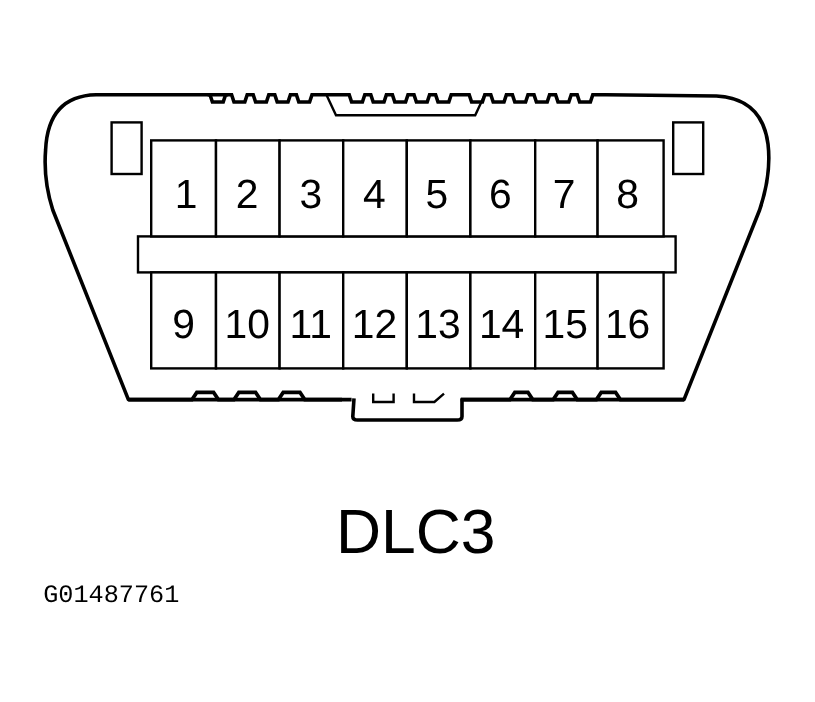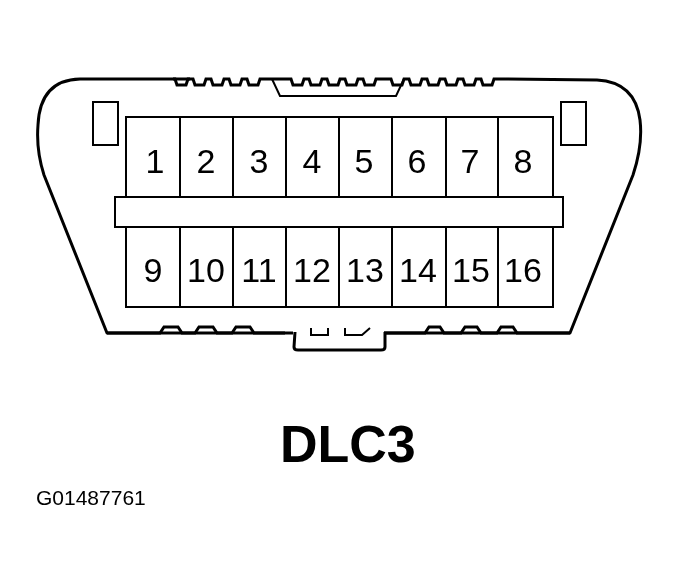--- a/index.html
+++ b/index.html
@@ -1,22 +1,22 @@
 <!DOCTYPE html>
 <html><head>
 <meta charset="utf-8">
 <style>
   html, body { margin: 0; padding: 0; background: #ffffff; }
   body { width: 679px; height: 585px; position: relative; overflow: hidden;
          font-family: "Liberation Sans", sans-serif; color: #000; }
   #diagram { position: absolute; left: 0; top: 0; width: 679px; height: 585px; }
   .pin-label { font-family: "Liberation Sans", sans-serif; font-size: 34px; fill: #000; }
-  .title { position: absolute; left: 280px; top: 418px; font-size: 52px; font-weight: bold;
+  .title { position: absolute; left: 280px; top: 418px; font-size: 52px; font-weight: normal;
            letter-spacing: 0px; line-height: 1; }
-  .figid { position: absolute; left: 36px; top: 487px; font-size: 21px; line-height: 1; }
+  .figid { position: absolute; left: 36px; top: 487px; font-size: 21px; line-height: 1; font-family: Liberation Mono, monospace; }
 </style>
 </head>
 <body>
 
 <svg id="diagram" viewBox="0 0 679 585" xmlns="http://www.w3.org/2000/svg">
 
   <path fill="none" stroke="#000" stroke-width="3" stroke-linejoin="round" d="M 190 79
            L 175 79 L 80 79
            Q 40 80 38 125
            Q 36 150 44 175

